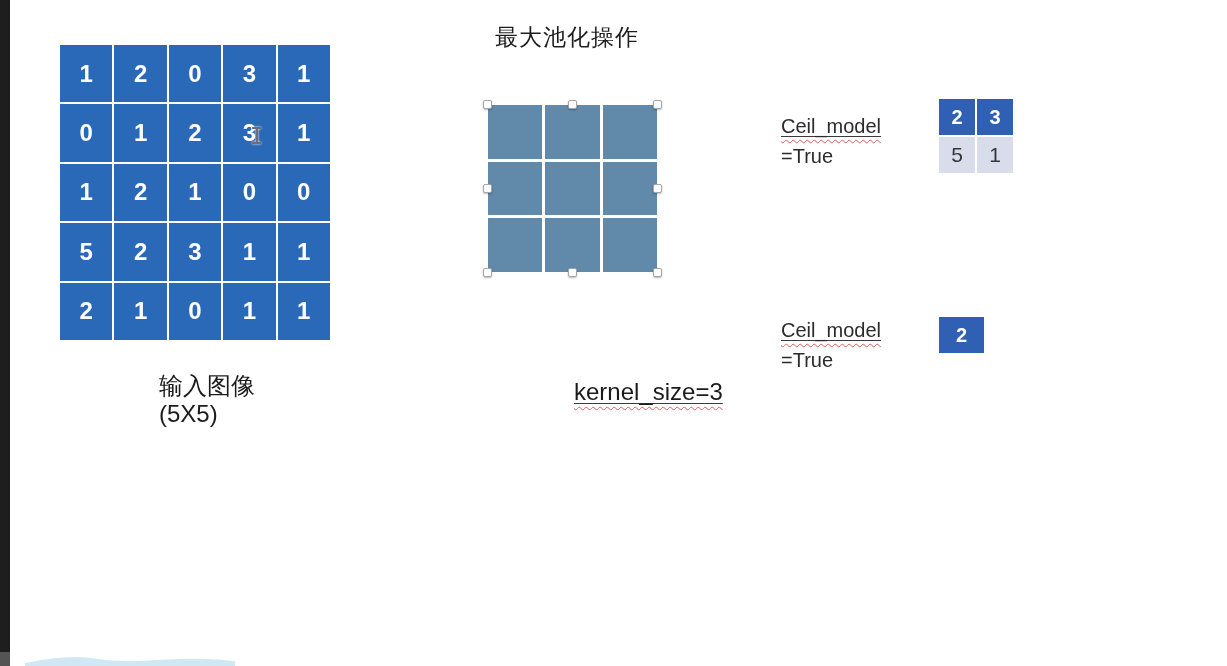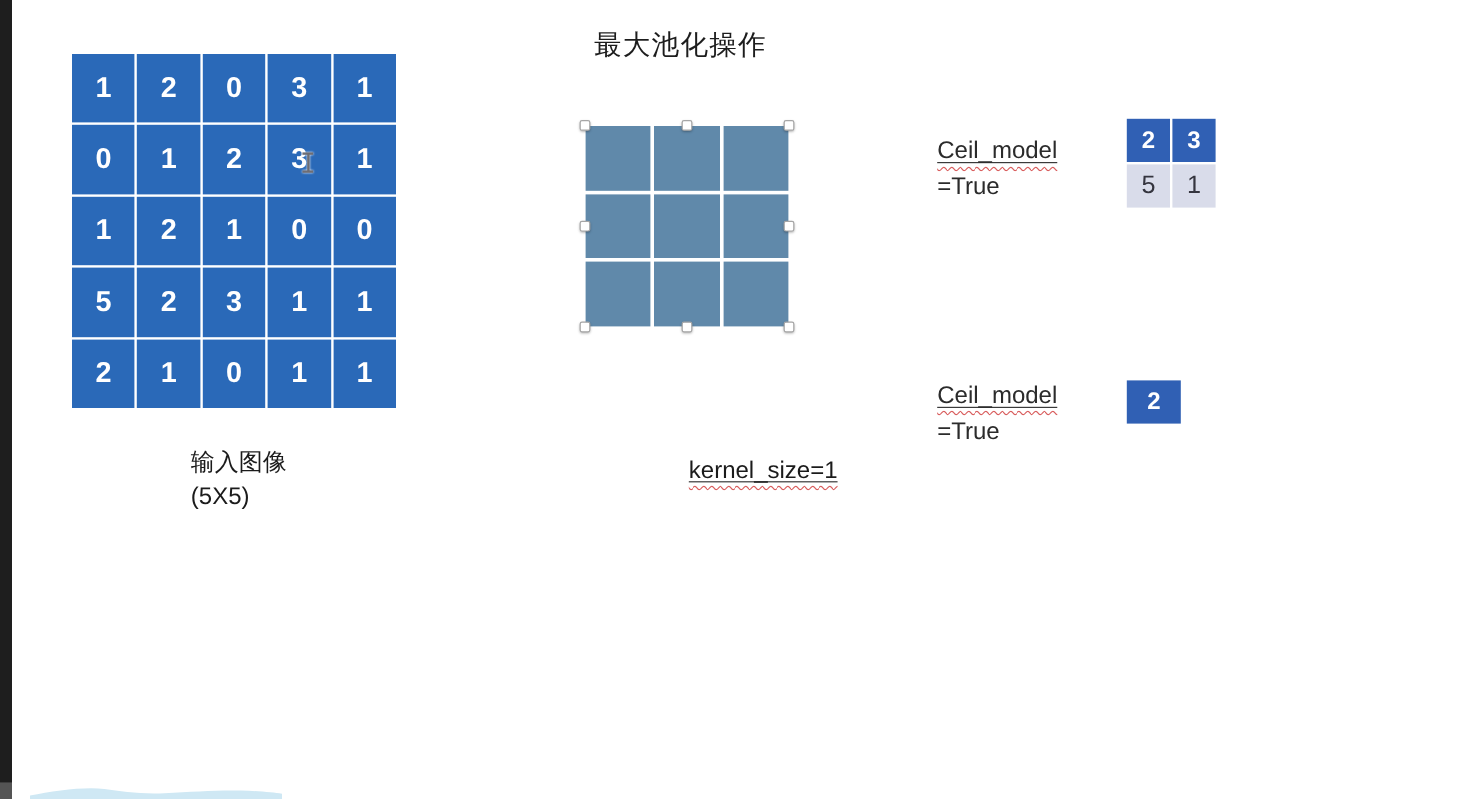--- a/index.html
+++ b/index.html
@@ -44,21 +44,21 @@
   .handle {
     position:absolute; width:9px; height:9px; background:#ffffff;
     border:1px solid #a6a6a6; border-radius:2px;
     box-shadow:0 1px 2px rgba(0,0,0,.28); box-sizing:border-box;
   }
   .h-tl{left:-5px;top:-5px} .h-tc{left:50%;margin-left:-5px;top:-5px} .h-tr{right:-5px;top:-5px}
   .h-ml{left:-5px;top:50%;margin-top:-5px} .h-mr{right:-5px;top:50%;margin-top:-5px}
   .h-bl{left:-5px;bottom:-5px} .h-bc{left:50%;margin-left:-5px;bottom:-5px} .h-br{right:-5px;bottom:-5px}
 
   
-  .caption { position:absolute; font-size:20px; line-height:28px; color:#1b1b1b; }
+  .caption { position:absolute; font-size:24px; line-height:28px; color:#1b1b1b; }
   #input-caption { left:159px; top:372px; }
   #kernel-caption { left:574px; top:378px; }
   .ceil-label { position:absolute; font-size:20px; line-height:30px; color:#2b2b2b; }
   #ceil-true-label { left:781px; top:111px; }
   #ceil-false-label { left:781px; top:315px; }
 
   
   .u-solid { text-decoration:underline; text-decoration-thickness:1px; text-underline-offset:3px; text-decoration-color:#3a3a3a; }
   .u-wavy { text-decoration:underline wavy var(--squiggle); text-decoration-thickness:1px; text-underline-offset:6px; }
 
@@ -145,21 +145,21 @@
     <span class="handle h-tc"></span>
     <span class="handle h-tr"></span>
     <span class="handle h-ml"></span>
     <span class="handle h-mr"></span>
     <span class="handle h-bl"></span>
     <span class="handle h-bc"></span>
     <span class="handle h-br"></span>
   </div>
 
   <div id="kernel-caption" class="caption">
-    <div><span class="u-solid"><span class="u-wavy">kernel_size=1</span></span></div>
+    <div><span class="u-solid"><span class="u-wavy">kernel_size=3</span></span></div>
   </div>
 
   <div id="ceil-true-label" class="ceil-label">
     <div><span class="u-solid"><span class="u-wavy">Ceil_model</span></span></div>
     <div>=True</div>
   </div>
   <div id="result-true-grid" class="grid">
       <div class="cell dark">2</div>
       <div class="cell dark">3</div>
       <div class="cell light">5</div>

